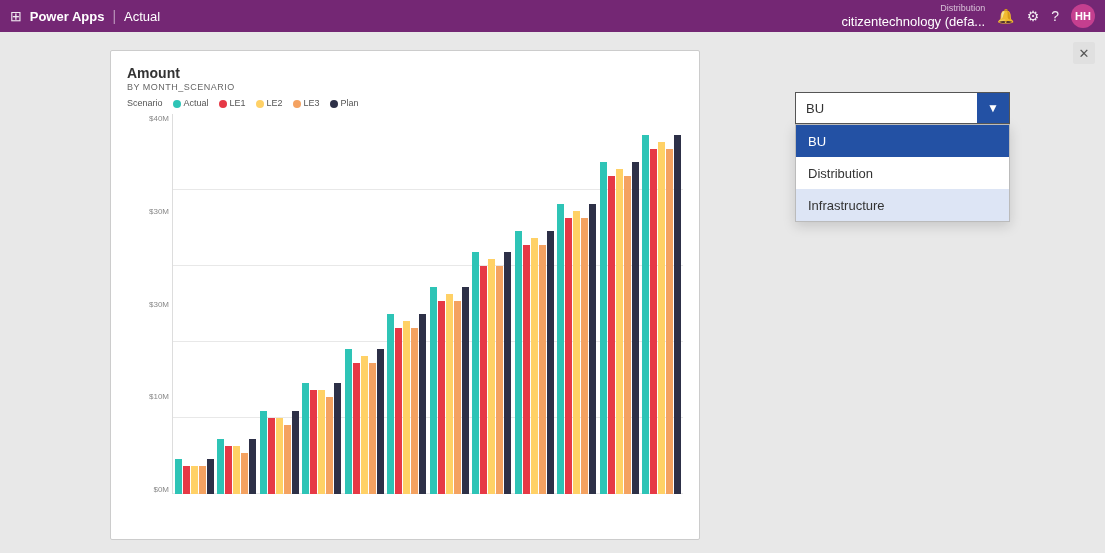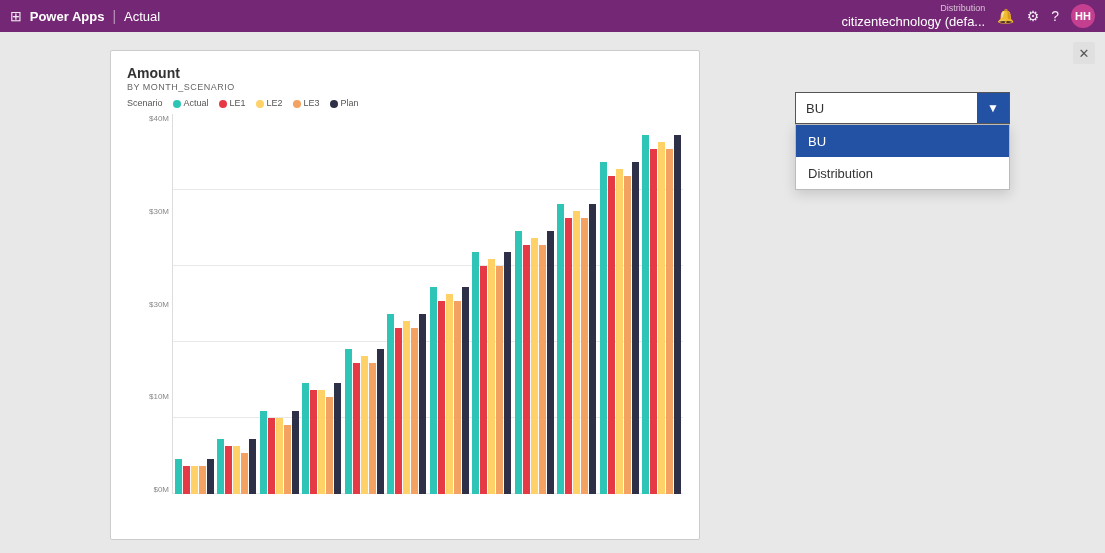--- a/index.html
+++ b/index.html
@@ -455,20 +455,23 @@
         <span>▼</span>
       </div>
     </div>
     <div class="dropdown-menu">
       <div class="dropdown-option selected">
         <span>BU</span>
       </div>
       <div class="dropdown-option">
         <span>Distribution</span>
       </div>
+      <div class="dropdown-option hovered">
+        <span>Infrastructure</span>
+      </div>
     </div>
   </div>
 
   <button class="close-btn">
     <span>✕</span>
   </button>
 
 </div>
 
 </body></html>

